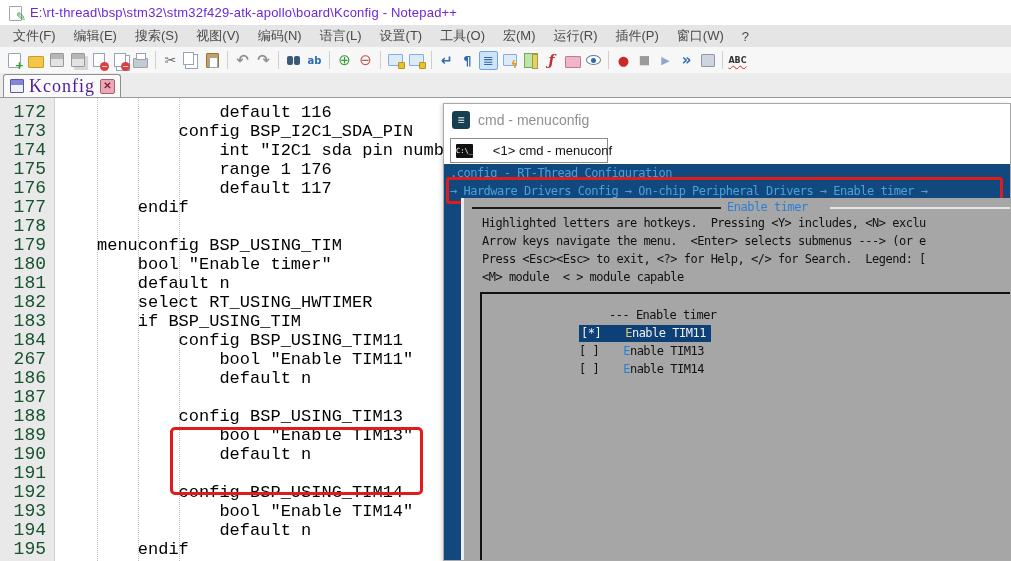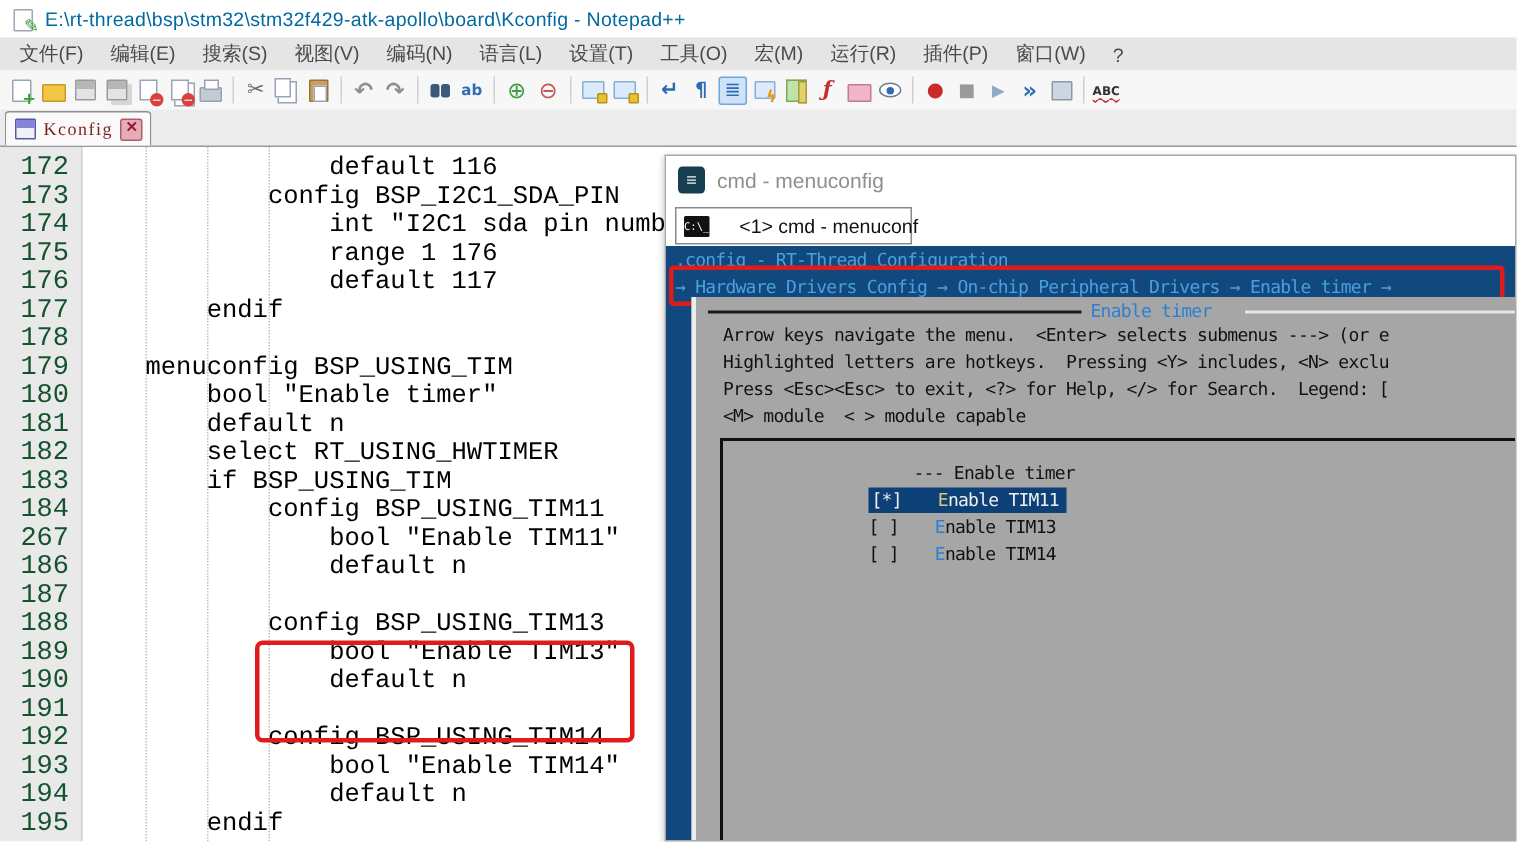--- a/index.html
+++ b/index.html
@@ -2,21 +2,21 @@
 <html><head>
 <meta charset="utf-8">
 <style>
   html,body{margin:0;padding:0}
   body{width:1011px;height:561px;position:relative;overflow:hidden;background:#fff;
        font-family:"Liberation Sans",sans-serif;-webkit-font-smoothing:antialiased}
 
   
   .npp-titlebar{position:absolute;left:0;top:0;width:1011px;height:25px;background:#ffffff;
     display:flex;align-items:center;gap:6px;padding-left:8px;box-sizing:border-box}
-  .npp-title{color:#0369a1;font-size:13px;letter-spacing:.2px}
+  .npp-title{color:#6d28d9;font-size:13px;letter-spacing:.2px}
   .npp-ico{width:16px;height:16px;position:relative}
   .npp-ico::before{content:"";position:absolute;left:1px;top:1px;width:11px;height:13px;background:#fdfdfd;border:1px solid #9aa8b6;border-radius:1px}
   .npp-ico::after{content:"✎";position:absolute;right:-2px;bottom:-3px;color:#3f9d3f;font-size:12px}
 
   .npp-menubar{position:absolute;left:0;top:25px;width:1011px;height:22px;background:#e5e5e5;
     display:flex;align-items:center;padding-left:4px;box-sizing:border-box}
   .menu-item{font-size:13px;color:#4a4a4a;padding:2px 9px;cursor:default;white-space:nowrap}
 
   .npp-toolbar{position:absolute;left:0;top:47px;width:1011px;height:26px;background:#f7f7f7;
     display:flex;align-items:center;padding-left:4px;box-sizing:border-box}
@@ -66,21 +66,21 @@
   .i-play::before{content:"▶";color:#8fa8c8;font-size:11px}
   .i-ff::before{content:"»";color:#2d6bb4;font-weight:bold;font-size:15px}
   .i-msave::before{content:"";width:12px;height:11px;background:#cdd6e0;border:1px solid #8c98a8;border-radius:1px}
   .i-abc::before{content:"ABC";font-size:8px;font-weight:bold;color:#333;
       text-decoration:underline wavy #cc2a2a;text-underline-offset:2px}
 
   .npp-tabbar{position:absolute;left:0;top:73px;width:1011px;height:25px;background:#ececec;
      border-bottom:1px solid #9a9a9a;box-sizing:border-box;display:flex;align-items:flex-end}
   .tab{height:22px;margin-left:3px;background:#fafafa;border:1px solid #8f8f8f;border-bottom:none;
      border-radius:3px 3px 0 0;display:flex;align-items:center;gap:5px;padding:0 5px 0 6px}
-  .tab-label{font-size:12px;color:#7f1d1d;font-family:"Liberation Serif",serif;letter-spacing:1px}
+  .tab-label{font-size:18px;color:#4c1d95;font-family:"Liberation Serif",serif;letter-spacing:1px}
   .tab-save-ico{width:12px;height:12px;background:linear-gradient(#8484d8 45%,#f0f0f8 45%);
      border:1px solid #5858a8;border-radius:1px}
   .tab-close{width:13px;height:13px;background:#e9aab8;border:1px solid #a86070;border-radius:2px;
      color:#8c1f33;font-size:10px;font-weight:bold;line-height:12px;text-align:center;cursor:pointer}
 
   
   .editor{position:absolute;left:0;top:98px;width:1011px;height:463px;background:#fff;overflow:hidden}
   .gutter{position:absolute;left:0;top:0;width:55px;height:463px;background:#e9e9e9;border-right:1px solid #d2d2d2;
      padding-top:5px;box-sizing:border-box}
   .gutter div{height:19px;line-height:19px;text-align:right;padding-right:8px;color:#14532d;
@@ -282,22 +282,22 @@
     <div class="cline">.config - RT-Thread Configuration</div>
     <div class="cline">→ Hardware Drivers Config → On-chip Peripheral Drivers → Enable timer →</div>
     <div class="annotation" id="nav-annotation"></div>
 
     <div class="mc-dialog">
       <div class="mc-title-line-l"></div>
       <div class="mc-title">Enable timer</div>
       <div class="mc-title-line-r"></div>
 
       <div class="mc-help">
+        <div>Highlighted letters are hotkeys.  Pressing &lt;Y&gt; includes, &lt;N&gt; exclu</div>
         <div>Arrow keys navigate the menu.  &lt;Enter&gt; selects submenus ---&gt; (or e</div>
-        <div>Highlighted letters are hotkeys.  Pressing &lt;Y&gt; includes, &lt;N&gt; exclu</div>
         <div>Press &lt;Esc&gt;&lt;Esc&gt; to exit, &lt;?&gt; for Help, &lt;/&gt; for Search.  Legend: [</div>
         <div>&lt;M&gt; module  &lt; &gt; module capable</div>
       </div>
 
       <div class="mc-listbox">
         <div class="mc-row sep">--- Enable timer</div>
         <div class="mc-row item"><span class="mc-sel"><span class="cbx">[*]</span><span class="hk">E</span><span>nable TIM11</span></span></div>
         <div class="mc-row item"><span class="cbx">[ ]</span><span class="hk">E</span><span>nable TIM13</span></div>
         <div class="mc-row item"><span class="cbx">[ ]</span><span class="hk">E</span><span>nable TIM14</span></div>
       </div>

